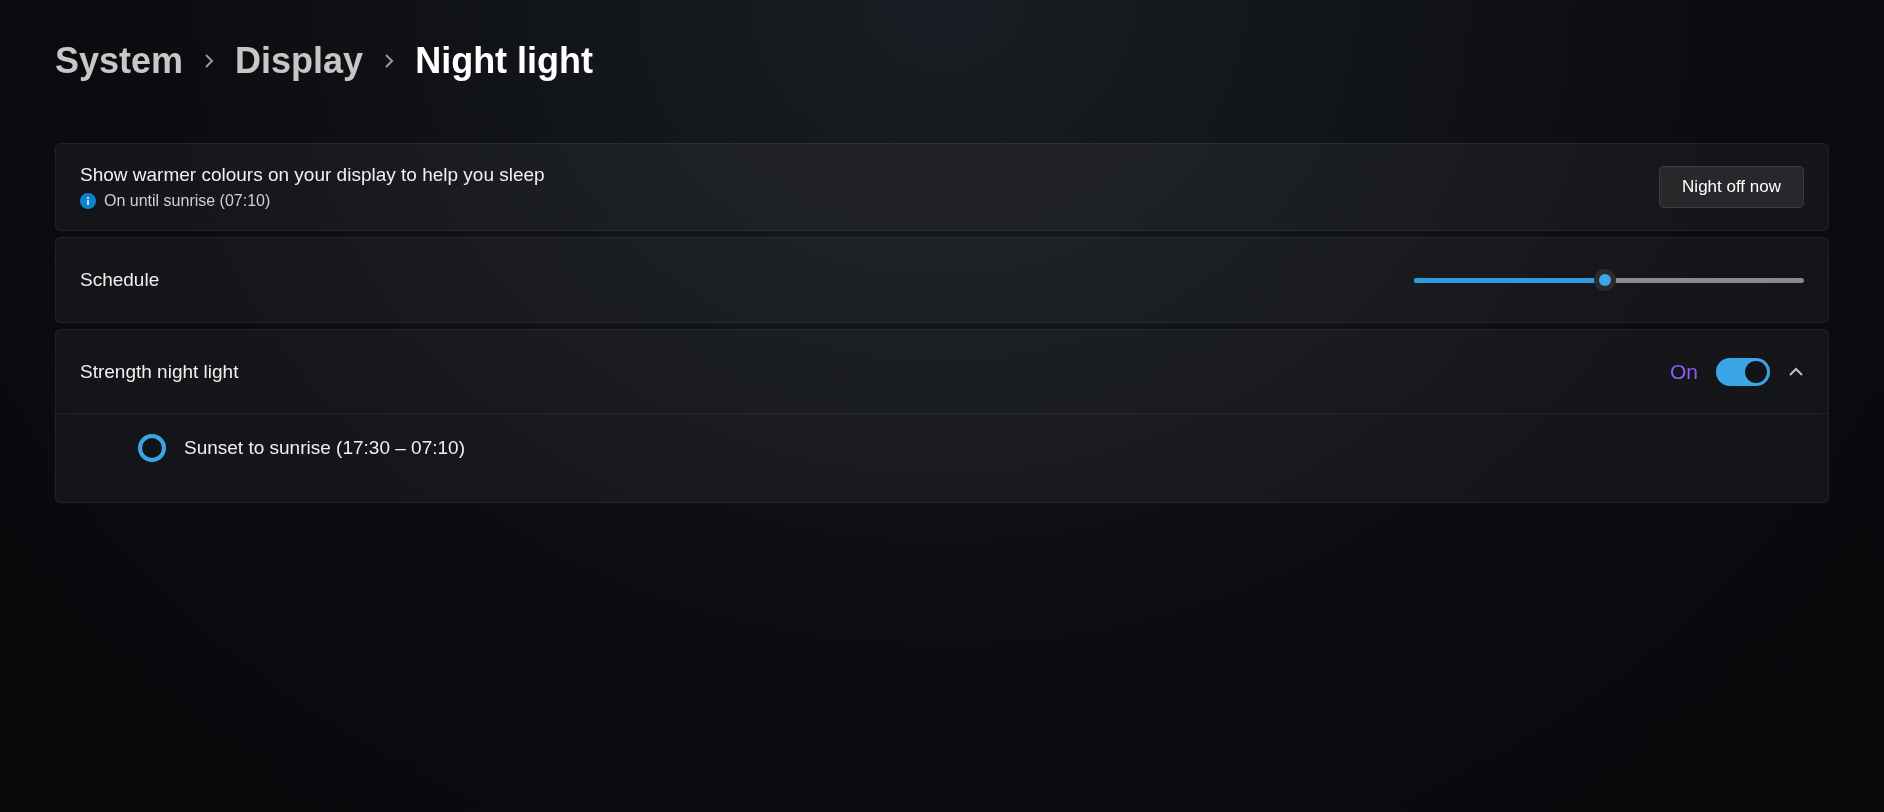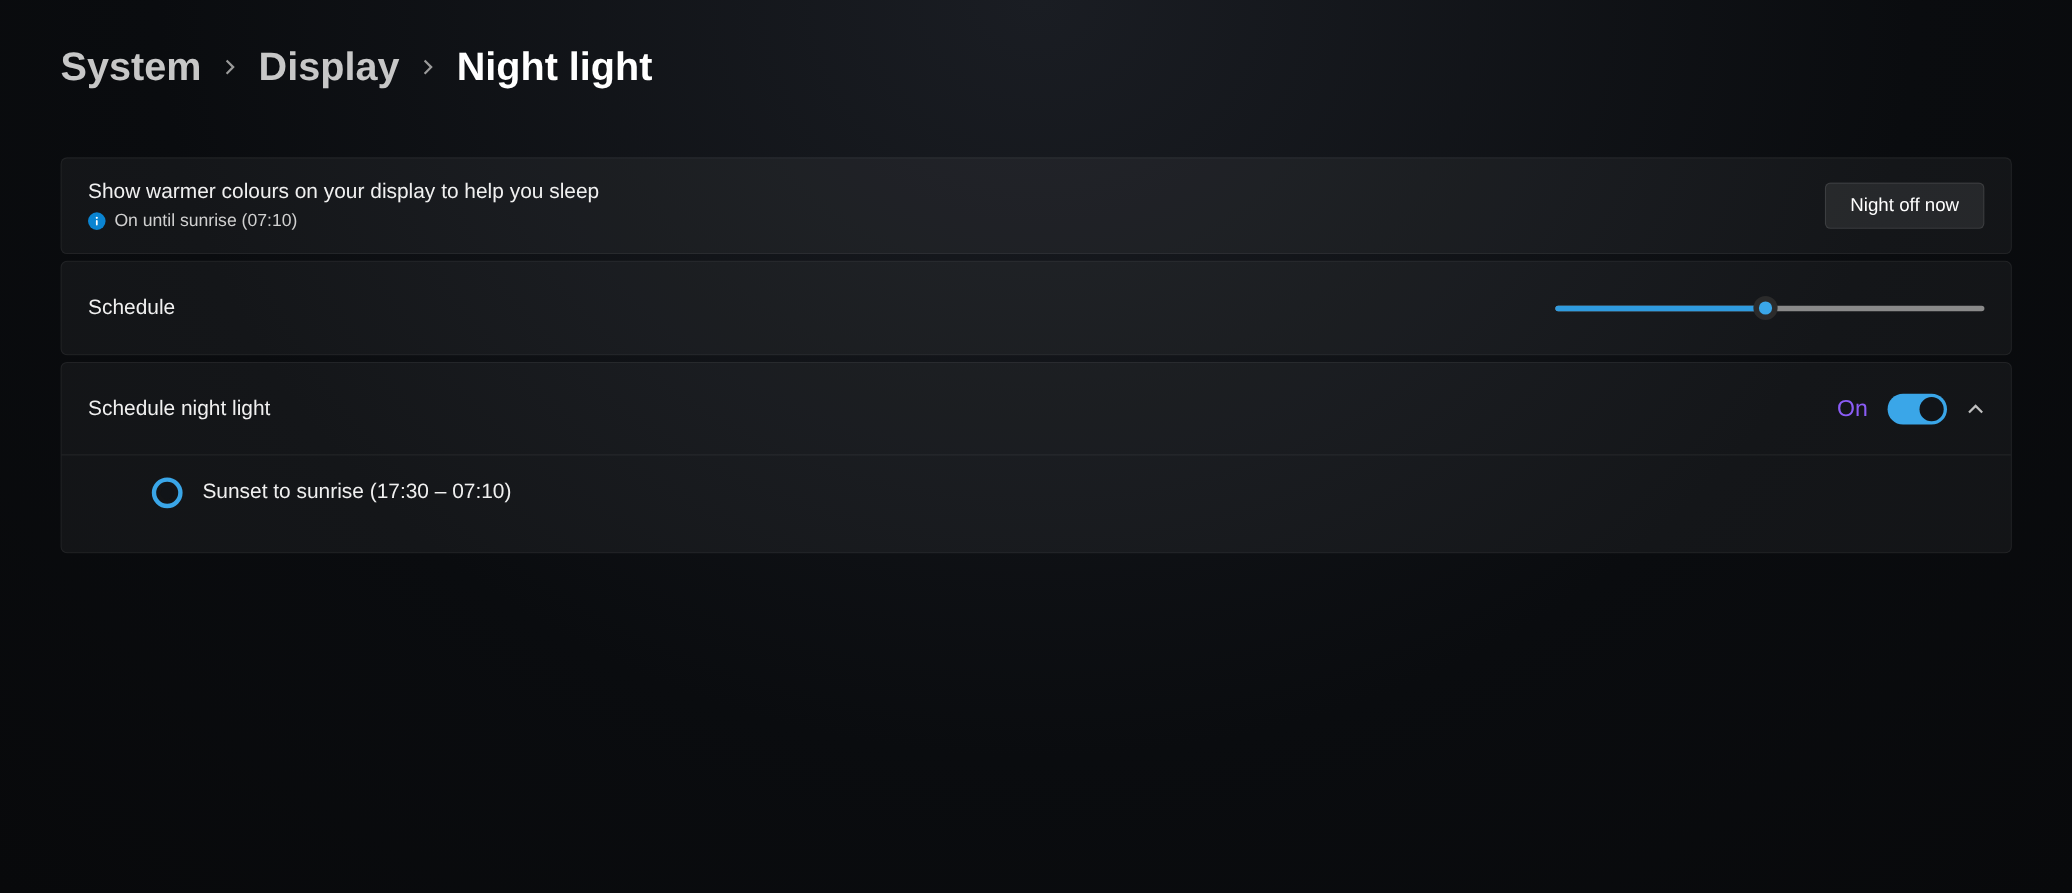--- a/index.html
+++ b/index.html
@@ -166,21 +166,21 @@
         <div class="thumb" id="slider-thumb" style="left: 49%;">
           <div class="thumb-inner"></div>
         </div>
       </div>
     </div>
   </div>
 </div>
 
 <div class="card schedule-card">
   <div class="card-row">
-    <div class="desc-title">Schedule night light</div>
+    <div class="desc-title">Strength night light</div>
     <div class="right-controls">
       <span class="toggle-label">On</span>
       <div class="toggle">
         <div class="toggle-knob"></div>
       </div>
       <span class="chev-up">
         <svg viewBox="0 0 16 16" fill="none" stroke="currentColor" stroke-width="2">
             <path d="M2 11l6-6 6 6"></path>
           </svg>
       </span>

